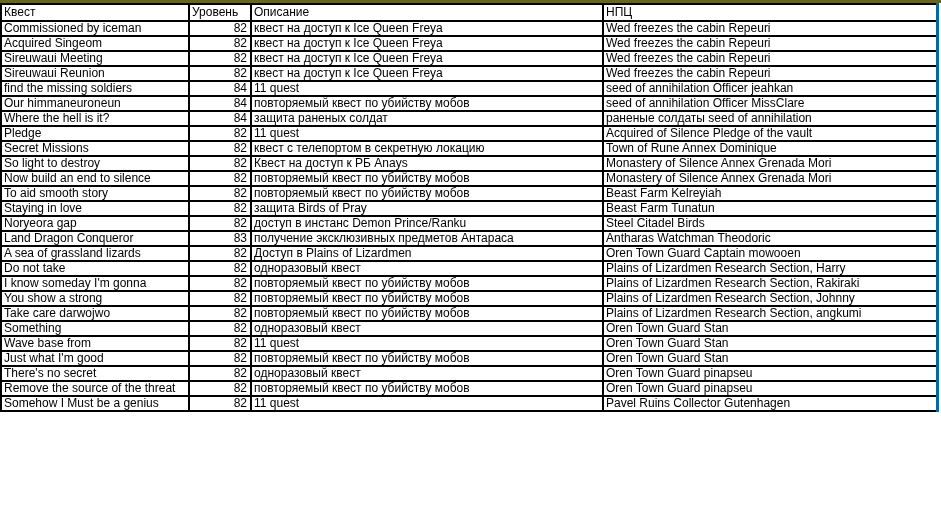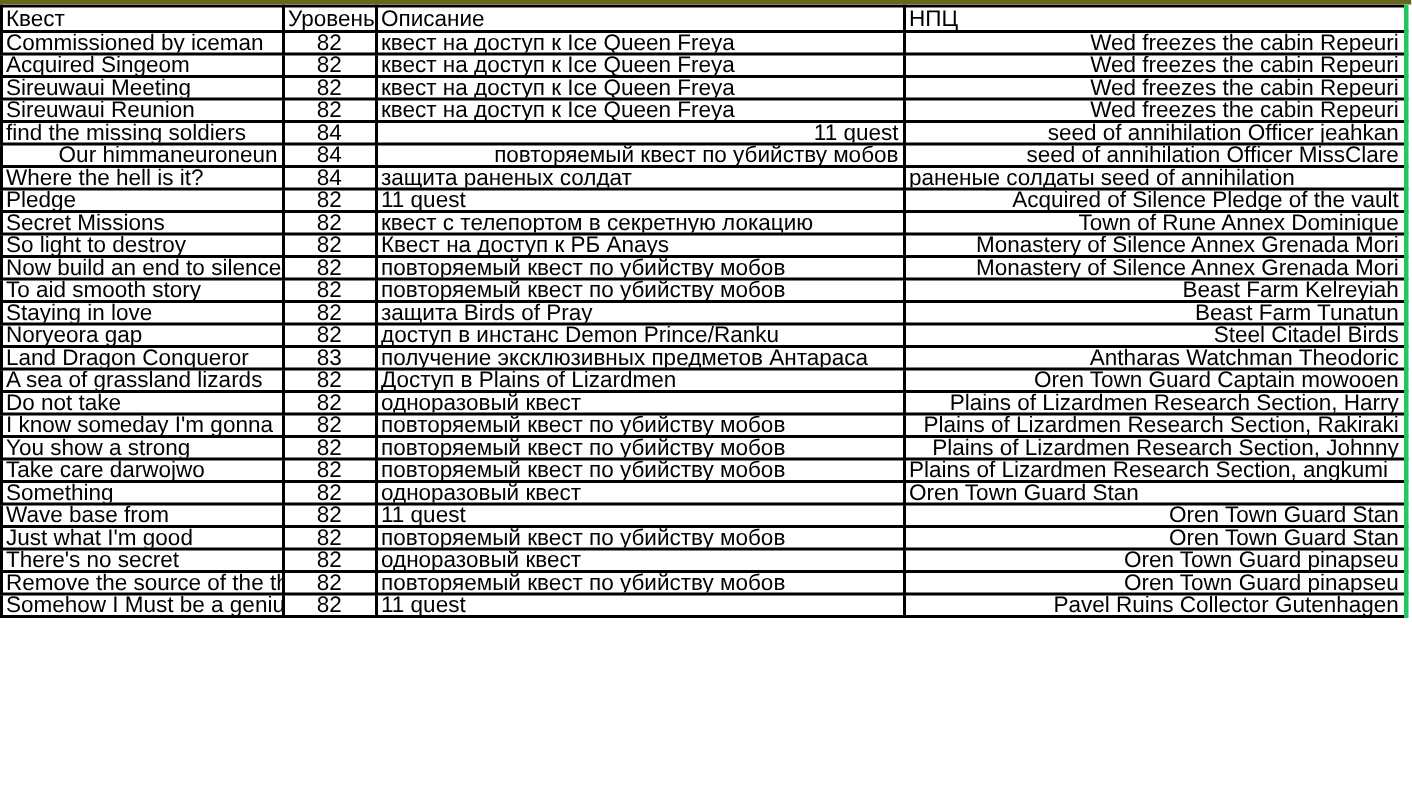--- a/index.html
+++ b/index.html
@@ -14,23 +14,23 @@
     height: 530px;
     background: #ffffff;
     overflow: hidden;
     border-top: 3px solid #66661f;
   }
   table.quest-table {
     border-collapse: collapse;
     table-layout: fixed;
     width: 936px;
     border-left: 2px solid #000;
-    border-right: 3px solid #22c55e;
+    border-right: 3px solid #0369a1;
     border-bottom: 2px solid #000;
-    font-size: 15px;
+    font-size: 12px;
     line-height: 13px;
     color: #000;
   }
   col.c-quest { width: 188px; }
   col.c-level { width: 62px; }
   col.c-desc  { width: 352px; }
   col.c-npc   { width: 334px; }
   th, td {
     border: 2px solid #000;
     height: 15px;
@@ -38,22 +38,22 @@
     overflow: hidden;
     white-space: nowrap;
     font-weight: normal;
     vertical-align: middle;
   }
   thead th {
     height: 17px;
     text-align: left;
   }
   td.al-left   { text-align: left; }
-  td.al-right  { text-align: center; }
-  td.al-center { text-align: right; }
+  td.al-right  { text-align: right; }
+  td.al-center { text-align: left; }
 </style>
 </head>
 <body>
 
 <div class="sheet">
   <table class="quest-table">
     <colgroup>
       <col class="c-quest">
       <col class="c-level">
       <col class="c-desc">

